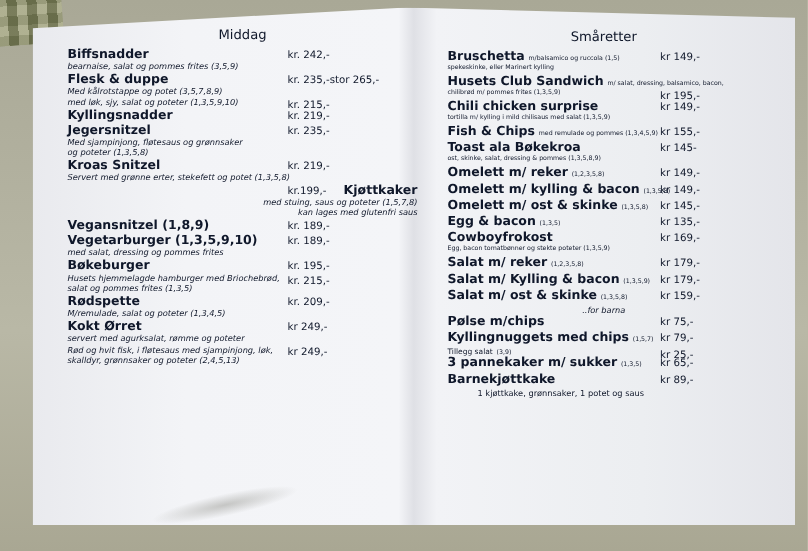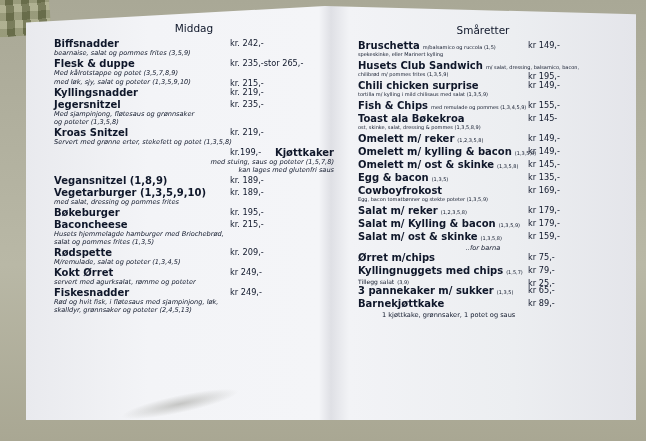--- a/index.html
+++ b/index.html
@@ -86,37 +86,35 @@
       <div class="item" style="margin-bottom: 1px;">
         <div class="name">Vegetarburger (1,3,5,9,10)</div>
         <div class="price">kr. 189,-</div>
         <div class="desc">med salat, dressing og pommes frites</div>
       </div>
       <div class="item" style="margin-bottom: 1px;">
         <div class="name">Bøkeburger</div>
         <div class="price">kr. 195,-</div>
       </div>
       <div class="item" style="margin-bottom: 1px;">
-        <div class="name">Baconcheese</div>
         <div class="price">kr. 215,-</div>
         <div class="desc">Husets hjemmelagde hamburger med Briochebrød,</div>
         <div class="desc">salat og pommes frites (1,3,5)</div>
       </div>
       <div class="item" style="margin-bottom: 1px;">
         <div class="name">Rødspette</div>
         <div class="price">kr. 209,-</div>
         <div class="desc">M/remulade, salat og poteter (1,3,4,5)</div>
       </div>
       <div class="item" style="margin-bottom: 1px;">
         <div class="name">Kokt Ørret</div>
         <div class="price">kr 249,-</div>
         <div class="desc">servert med agurksalat, rømme og poteter</div>
       </div>
       <div class="item" style="margin-bottom: 1px;">
-        <div class="name">Fiskesnadder</div>
         <div class="price">kr 249,-</div>
         <div class="desc">Rød og hvit fisk, i fløtesaus med sjampinjong, løk,</div>
         <div class="desc">skalldyr, grønnsaker og poteter (2,4,5,13)</div>
       </div>
     </div>
 </div>
 
 <div class="col right">
   <div class="heading">Småretter</div>
   <div id="smaretter-list">
@@ -174,21 +172,21 @@
         <div class="price">kr 179,-</div>
       </div>
       <div class="item" style="margin-bottom: 2px;">
         <div class="name"><span>Salat m/ ost &amp; skinke</span><span class="small">(1,3,5,8)</span></div>
         <div class="price">kr 159,-</div>
       </div>
     </div>
   <div class="note">..for barna</div>
   <div id="kids-list">
       <div class="item" style="margin-bottom: 2px;">
-        <div class="name"><span>Ørret m/chips</span></div>
+        <div class="name"><span>Pølse m/chips</span></div>
         <div class="price">kr 75,-</div>
       </div>
       <div class="item" style="margin-bottom: 2px;">
         <div class="name"><span>Kyllingnuggets med chips</span><span class="small">(1,5,7)</span></div>
         <div class="price">kr 79,-</div>
       </div>
       <div class="item" style="margin-bottom: 0px;">
         <div class="name" style="font-size: 6px; font-weight: normal;"><span>Tillegg salat</span><span class="small">(3,9)</span></div>
         <div class="price">kr 25,-</div>
       </div>

